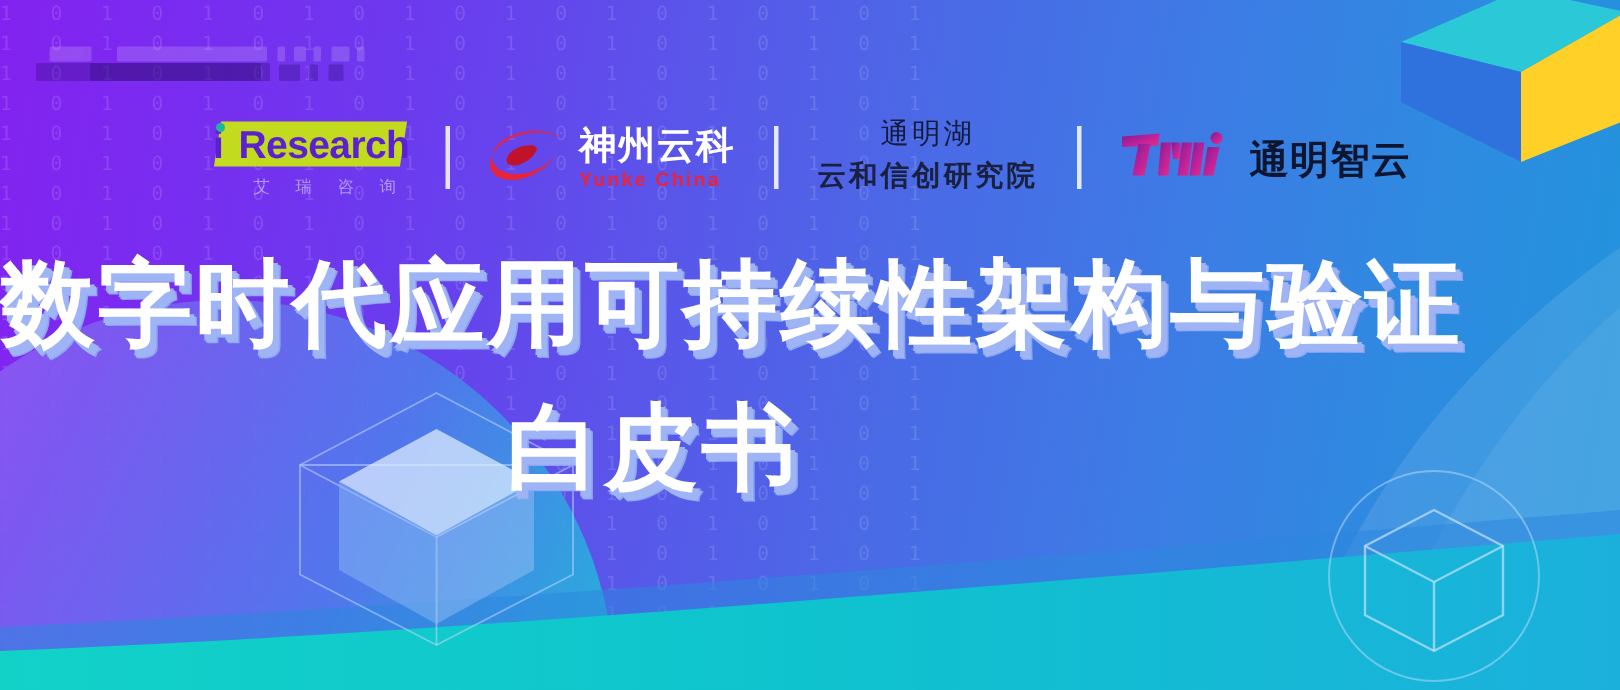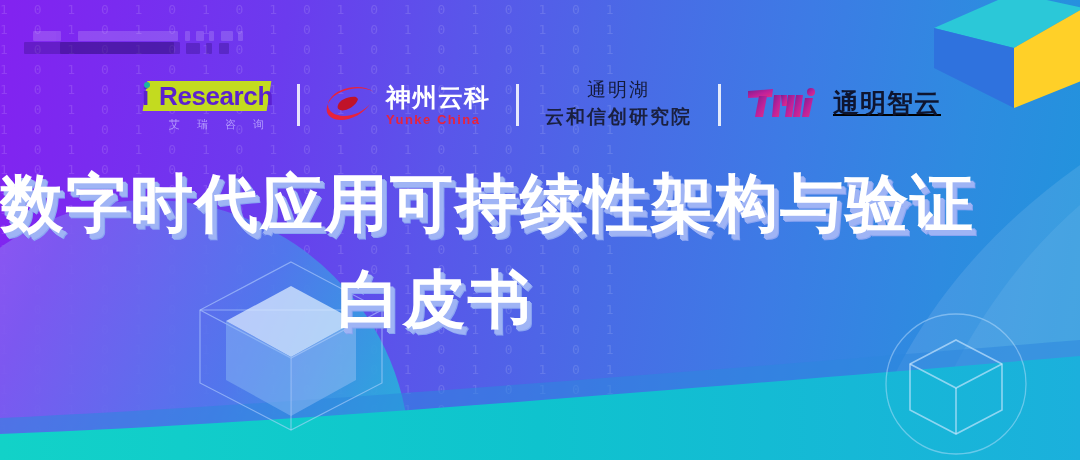--- a/index.html
+++ b/index.html
@@ -151,21 +151,21 @@
   .tmh-cn {
     font-size: 19px; font-weight: normal; color: #141B3C;
     letter-spacing: 2px; line-height: 1.1;
   }
   .tmh-sub {
     font-size: 19px; color: #1A2040; font-weight: bold;
     letter-spacing: 2px; margin-top: 3px;
   }
 
   
-  .tml { display: flex; align-items: flex-start; gap: 10px; text-decoration: underline; }
+  .tml { display: flex; align-items: flex-end; gap: 10px; }
   .tml-cn {
     font-size: 26px; font-weight: bold; color: #0E1530;
     letter-spacing: 1px;
     font-family: "Liberation Sans", sans-serif;
   }
 
   
   .title-wrap {
     position: absolute;
     left: 0; top: 166px;

